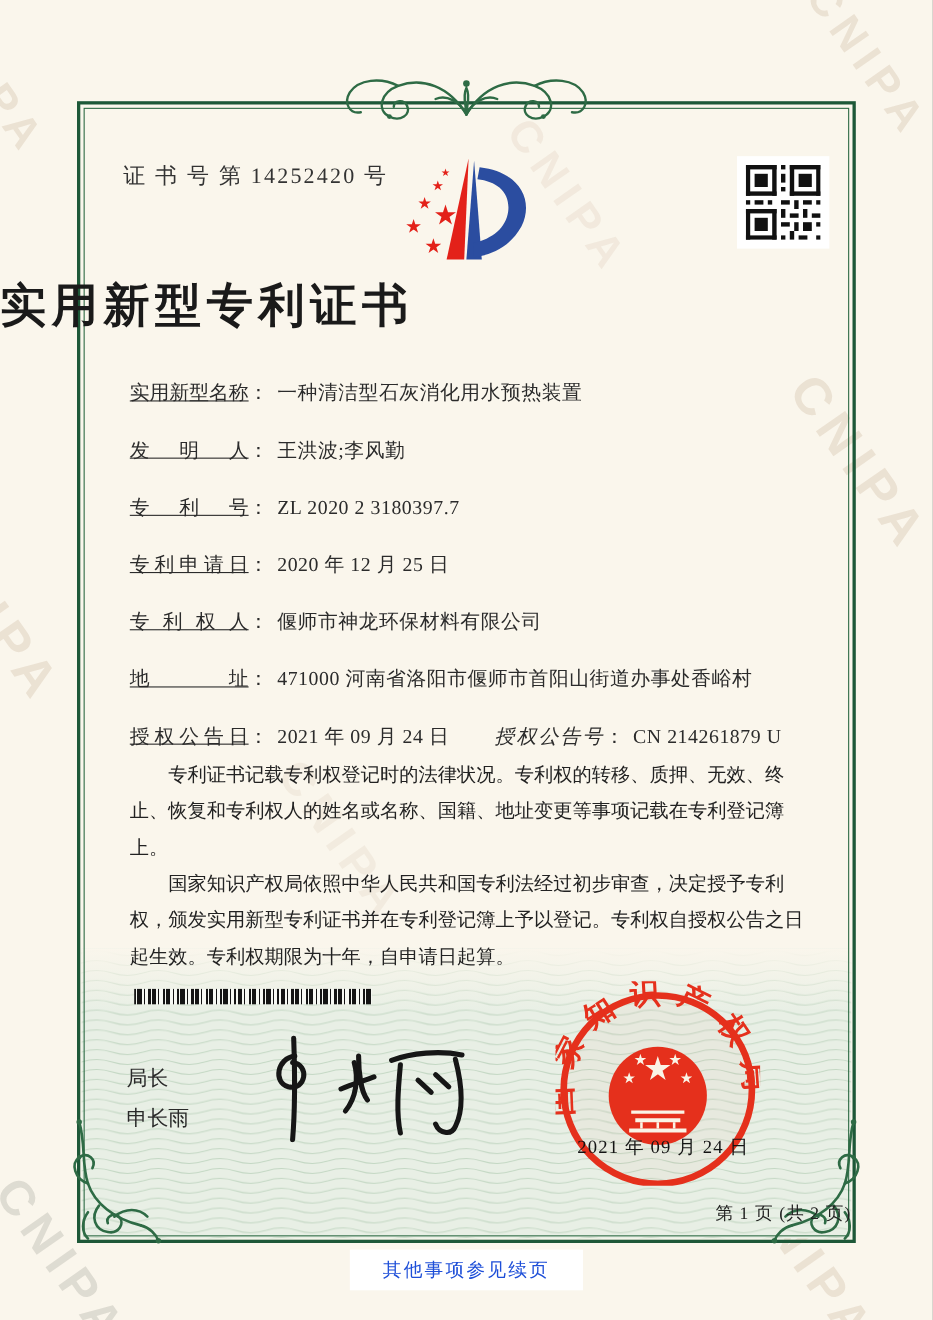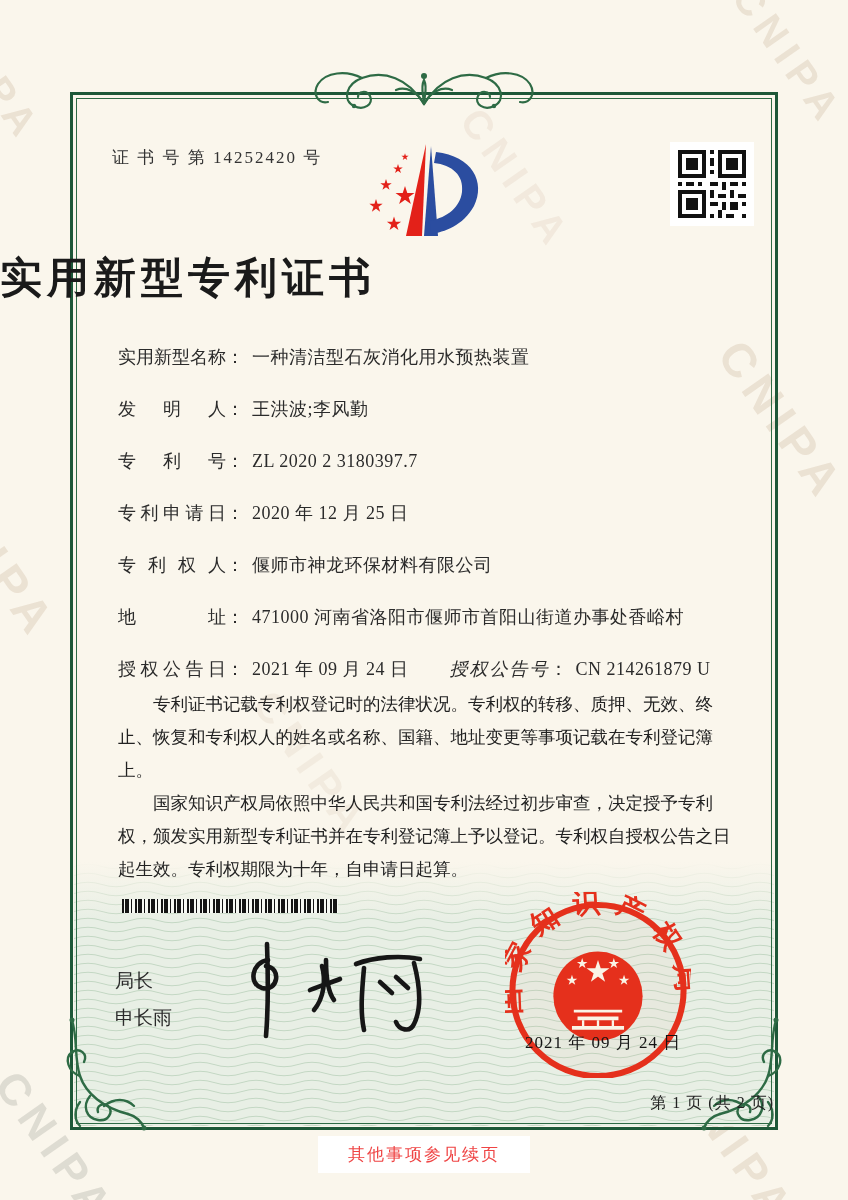--- a/index.html
+++ b/index.html
@@ -22,31 +22,31 @@
   }
   .frame-inner{
     position:absolute; left:3px; top:3px; right:3px; bottom:3px;
     border:1.5px solid #2e6b45;
   }
   
   .waves{ position:absolute; left:74px; top:862px; z-index:1; }
   
   .ornament{ position:absolute; z-index:6; pointer-events:none; }
   
-  .cert-no{ position:absolute; left:112px; top:146px; font-size:17px; letter-spacing:2px; color:#333; z-index:10;}
+  .cert-no{ position:absolute; left:112px; top:146px; font-size:20px; letter-spacing:2px; color:#333; z-index:10;}
   .logo{ position:absolute; left:352px; top:134px; z-index:10; }
   .qr-wrap{ position:absolute; left:670px; top:142px; width:84px; height:84px; background:#ffffff; z-index:10; display:flex; align-items:center; justify-content:center;}
   .title{
     position:absolute; left:0; top:250px; width:848px; 
     font-size:42px; font-weight:bold; letter-spacing:5px; color:#1a1a1a; z-index:10;
   }
   
   .fields{ position:absolute; left:118px; top:344px; width:620px; z-index:10; font-size:18px;}
   .frow{ display:flex; align-items:baseline; line-height:26px; margin-bottom:26px; }
-  .flabel{ display:inline-block; width:108px; text-align:justify; text-align-last:justify; color:#2b2b2b;}
+  .flabel{ display:inline-block; width:108px; text-align:justify; text-align-last:justify; color:#2b2b2b;text-decoration:underline;}
   .fcolon{ margin-right:8px; }
   .fvalue{ letter-spacing:0.5px;text-align:right; }
   .flabel2{ margin-left:41px; letter-spacing:2px;font-style:italic;}
   
   .paras{ position:absolute; left:118px; top:688px; width:616px; z-index:10;
     font-size:17.5px; line-height:33px; color:#222; }
   .paras p{ margin:0; text-indent:2em; }
   
   .barcode{
     position:absolute; left:122px; top:899px; width:216px; height:14px; z-index:10;
@@ -58,21 +58,21 @@
   .signature{ position:absolute; left:222px; top:932px; z-index:11; }
   
   .seal{ position:absolute; left:505px; top:892px; z-index:9; }
   .seal-date{ position:absolute; left:508px; top:1031px; width:190px; text-align:center;
     font-size:17px; color:#141414; letter-spacing:1px; z-index:12; }
   
   .page-num{ position:absolute; left:74px; top:1093px; width:700px; text-align:right;
     font-size:16px; color:#222; z-index:10; letter-spacing:1px;}
   .continue-note{ position:absolute; left:0; top:1136px; width:848px; text-align:center; z-index:10;}
   .continue-note span{ display:inline-block; background:#ffffff; padding:7px 30px;
-    font-size:17px; letter-spacing:2px; color:#ef4444;}
+    font-size:17px; letter-spacing:2px; color:#1d4ed8;}
 </style>
 </head>
 <body>
 
 <div class="page">
 
   <div class="wm" style="left:-42px;top:-8px;font-size:40px;">CNIPA</div>
   <div class="wm" style="left:760px;top:-24px;font-size:40px;">CNIPA</div>
   <div class="wm" style="left:488px;top:100px;font-size:40px;color:rgba(203,180,153,0.18);">CNIPA</div>
   <div class="wm" style="left:752px;top:330px;font-size:47px;">CNIPA</div>

